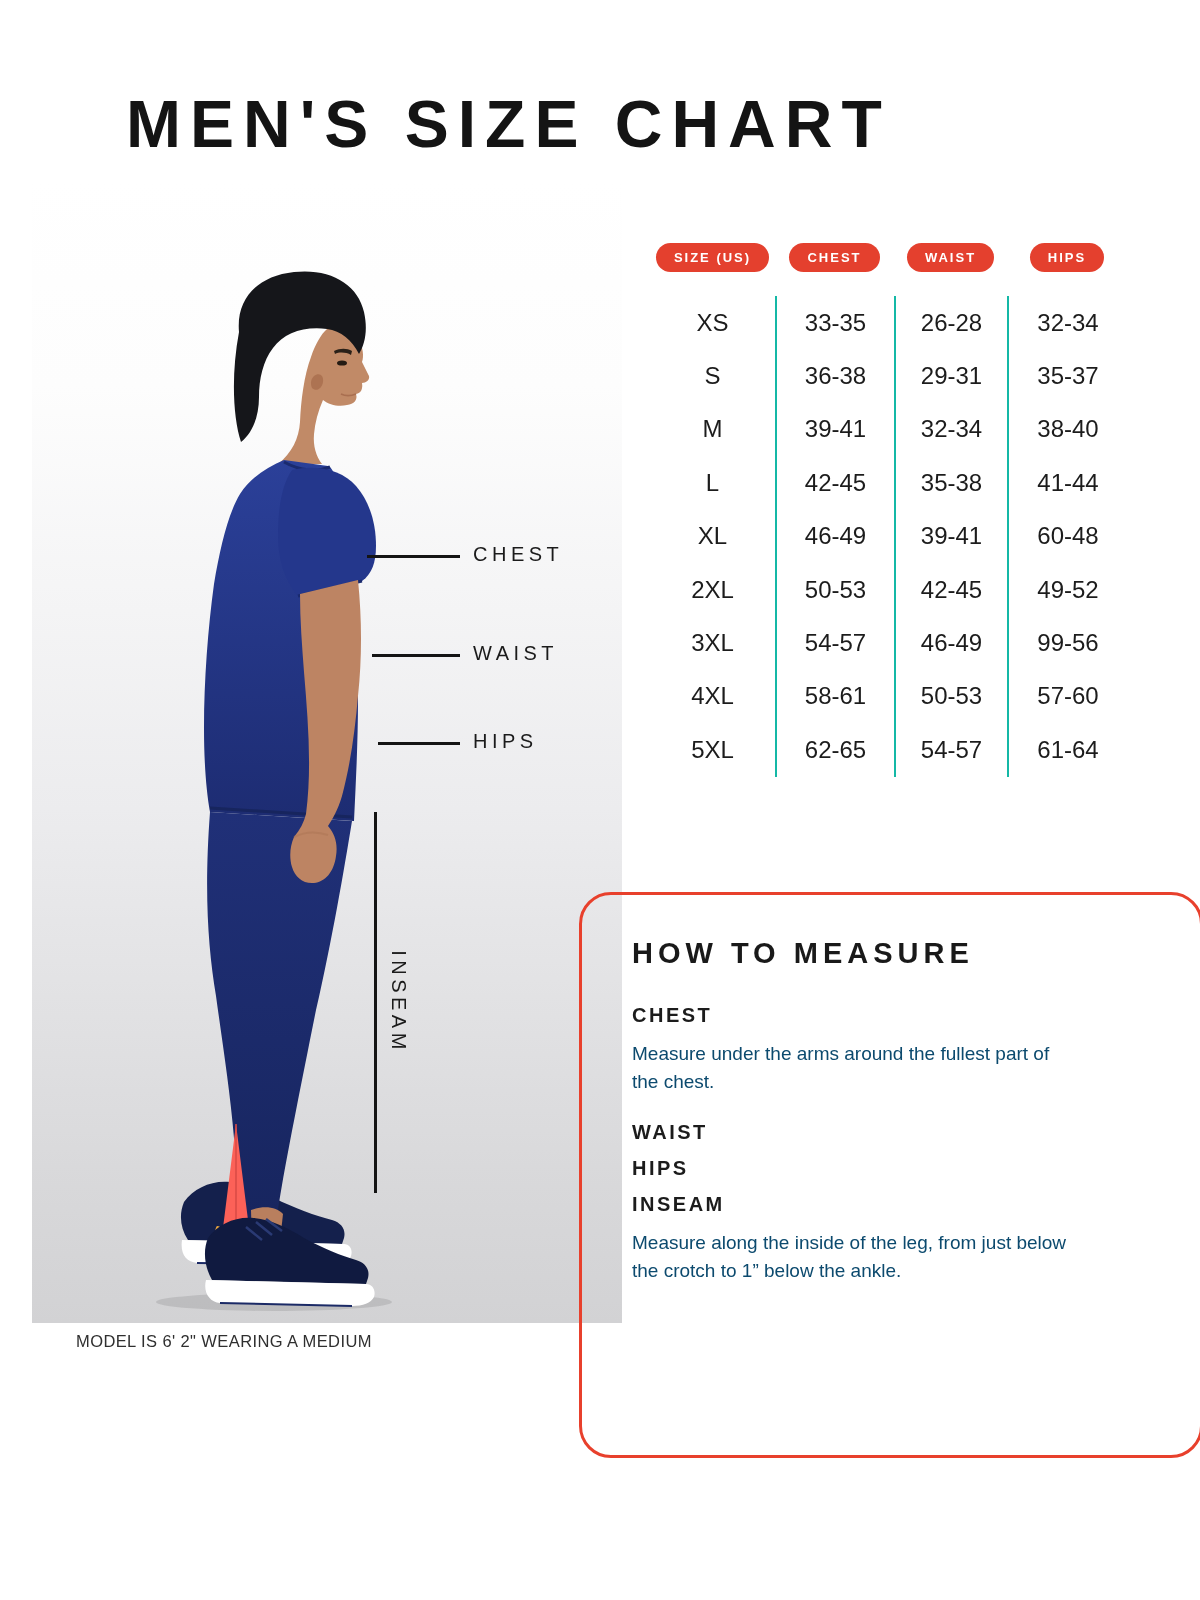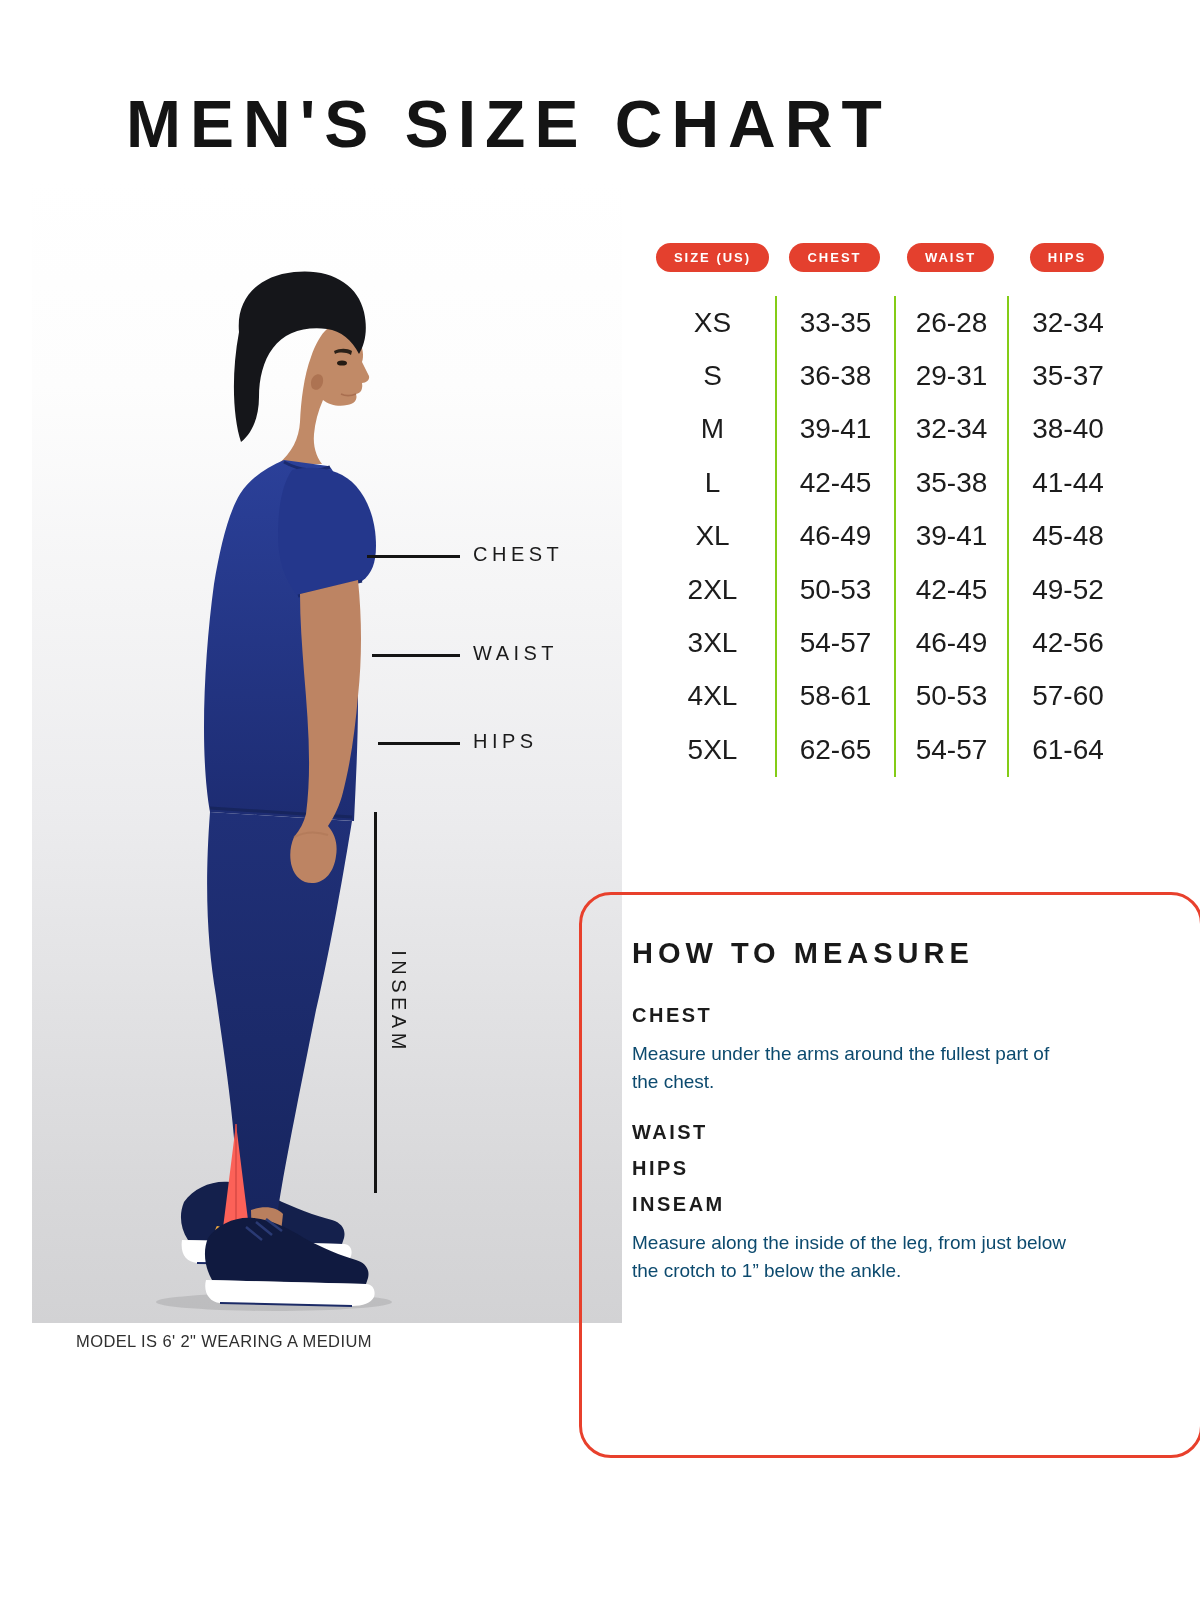--- a/index.html
+++ b/index.html
@@ -43,23 +43,23 @@
     background:#e4402e;color:#ffffff;border-radius:15px;
     font-size:13px;font-weight:700;letter-spacing:2px;
     height:29px;line-height:29px;padding:0 18px;white-space:nowrap;
   }
   .size-table-body{
     position:absolute;left:618px;top:296px;
     display:grid;grid-template-columns:125px 119px 113px 120px;grid-auto-rows:53.4px;
   }
   .td{
     display:flex;justify-content:center;align-items:center;
-    font-size:28px;color:#1c1c1c;
-  }
-  .td.sep{border-left:2px solid #84cc16;}
+    font-size:24px;color:#1c1c1c;
+  }
+  .td.sep{border-left:2px solid #14b8a6;}
   
   .measure-box{
     position:absolute;left:547px;top:892px;width:624px;height:566px;
     border:3px solid #e8402c;border-radius:32px;box-sizing:border-box;
     background:transparent;padding:42px 38px 0 50px;
   }
   .measure-title{
     font-size:29px;font-weight:700;letter-spacing:5px;color:#191919;
     margin:0 0 34px 0;white-space:nowrap;
   }
@@ -175,29 +175,29 @@
       <div class="td sep">39-41</div>
       <div class="td sep">32-34</div>
       <div class="td sep">38-40</div>
       <div class="td">L</div>
       <div class="td sep">42-45</div>
       <div class="td sep">35-38</div>
       <div class="td sep">41-44</div>
       <div class="td">XL</div>
       <div class="td sep">46-49</div>
       <div class="td sep">39-41</div>
-      <div class="td sep">45-48</div>
+      <div class="td sep">60-48</div>
       <div class="td">2XL</div>
       <div class="td sep">50-53</div>
       <div class="td sep">42-45</div>
       <div class="td sep">49-52</div>
       <div class="td">3XL</div>
       <div class="td sep">54-57</div>
       <div class="td sep">46-49</div>
-      <div class="td sep">42-56</div>
+      <div class="td sep">99-56</div>
       <div class="td">4XL</div>
       <div class="td sep">58-61</div>
       <div class="td sep">50-53</div>
       <div class="td sep">57-60</div>
       <div class="td">5XL</div>
       <div class="td sep">62-65</div>
       <div class="td sep">54-57</div>
       <div class="td sep">61-64</div>
     </div>
 

